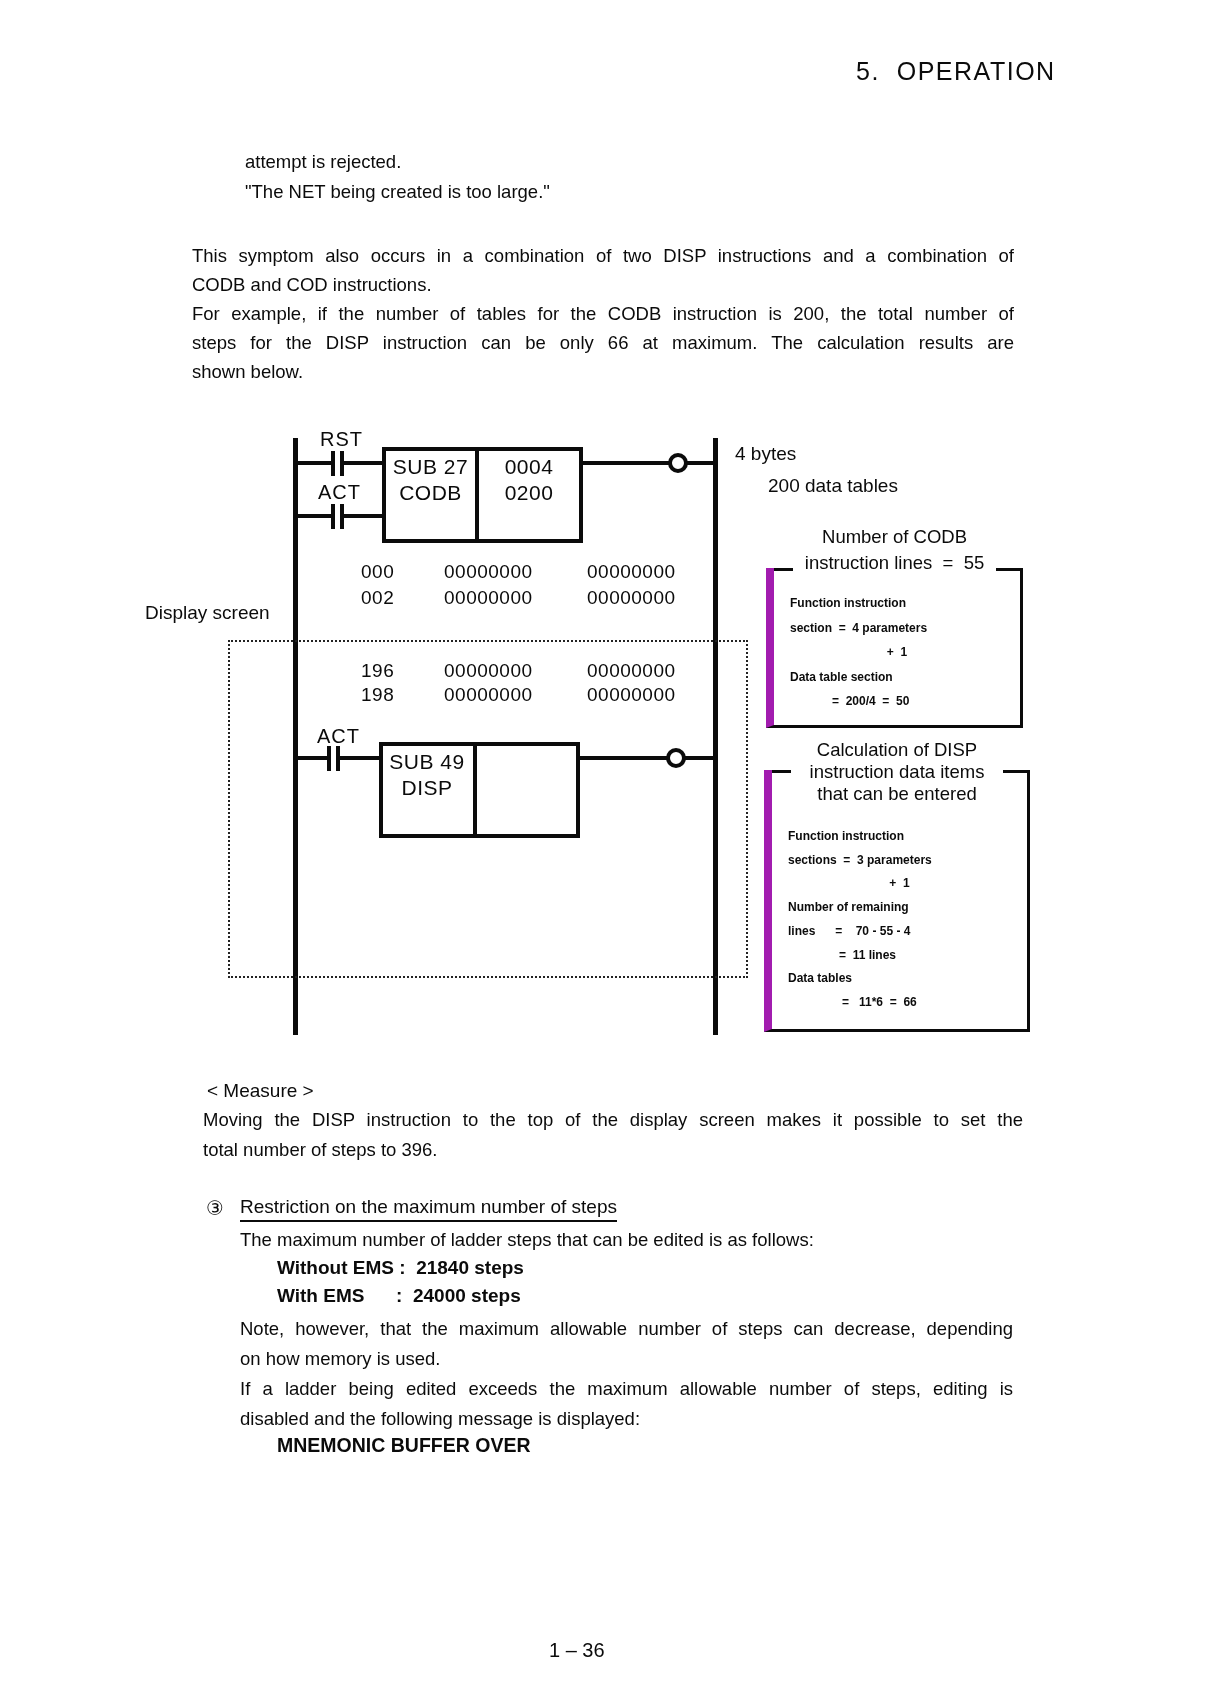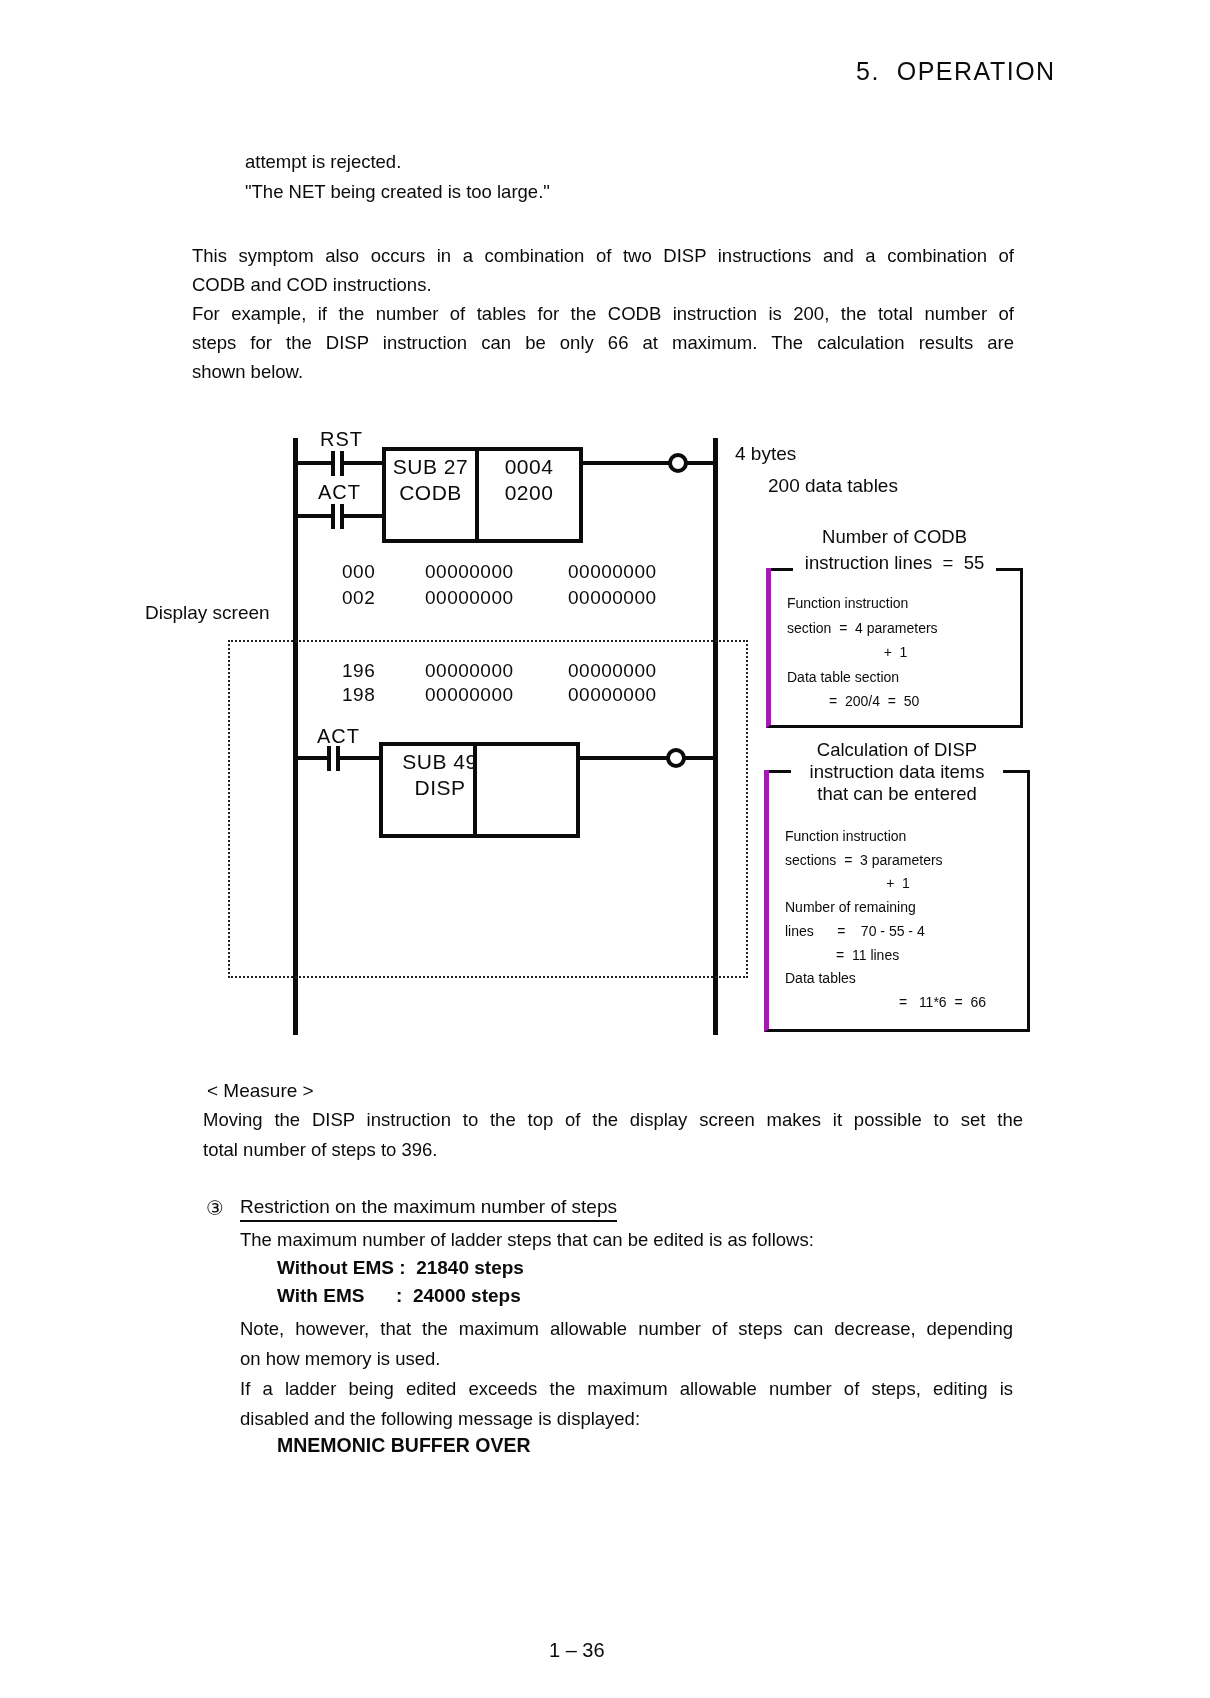--- a/index.html
+++ b/index.html
@@ -18,33 +18,33 @@
   .jl{text-align:justify;text-align-last:justify;}
   .ll{text-align:left;}
   
   .fblock{position:absolute;border:4px solid #0b0b0b;box-sizing:border-box;background:#fff;}
   .fcell{position:absolute;top:3px;text-align:center;font-size:21px;line-height:26px;letter-spacing:0.5px;}
   .coil{position:absolute;width:12px;height:12px;border:4px solid #0b0b0b;border-radius:50%;background:#fff;}
   .cbar{position:absolute;width:4px;height:25px;background:#0b0b0b;}
   .clabel{position:absolute;font-size:20px;letter-spacing:1px;}
   
   .drow{position:absolute;font-size:19px;line-height:19px;letter-spacing:0.5px;}
-  .drow .a{display:inline-block;width:83px;}
+  .drow .a{display:inline-block;width:83px;margin-left:19px;}
   .drow .w{display:inline-block;width:143px;}
   
   .screen{position:absolute;border:2px dotted #222;box-sizing:border-box;}
   
   .nlabel{position:absolute;text-align:center;font-size:18.5px;}
-  .nbox{position:absolute;border-left:5px solid #a21caf;border-right:3px solid #0b0b0b;border-bottom:3px solid #0b0b0b;box-sizing:border-box;font-size:14px;}
+  .nbox{position:absolute;border-left:8px solid #a21caf;border-right:3px solid #0b0b0b;border-bottom:3px solid #0b0b0b;box-sizing:border-box;font-size:12px;font-weight:bold;}
   .tick{position:absolute;width:27px;height:3px;background:#0b0b0b;}
   .nline{padding-left:16px;}
   .nc{text-align:center;padding-left:0;}
   .i76{padding-left:58px;}
   .i113{padding-left:67px;}
-  .i73{padding-left:89px;text-align:center;}
+  .i73{padding-left:70px;}
   .u{border-bottom:2px solid #0b0b0b;padding-bottom:2px;}
 </style>
 </head>
 <body>
 
 <div id="page">
 
   <div class="txt pre" style="left:856px;top:57px;font-size:25px;letter-spacing:1.5px;">5.  OPERATION</div>
 
   <div class="txt" style="left:245px;top:151px;font-size:18.5px;">attempt is rejected.</div>
@@ -111,21 +111,21 @@
     </div>
 
     <div class="clabel" style="left:317px;top:725px;">ACT</div>
     <div class="ln" style="left:293px;top:756px;width:34px;height:4px;"></div>
     <div class="cbar" style="left:327px;top:746px;"></div>
     <div class="cbar" style="left:336px;top:746px;"></div>
     <div class="ln" style="left:340px;top:756px;width:39px;height:4px;"></div>
 
     <div class="fblock" style="left:379px;top:742px;width:201px;height:96px;">
       <div class="ln" style="left:90px;top:0;width:4px;height:88px;"></div>
-      <div class="fcell" style="left:18px;width:78px;">
+      <div class="fcell" style="left:5px;width:78px;">
         <div>SUB 49</div>
         <div>DISP</div>
       </div>
     </div>
 
     <div class="ln" style="left:580px;top:756px;width:133px;height:4px;"></div>
     <div class="coil" style="left:666px;top:748px;"></div>
 
     <div class="nlabel" style="left:766px;top:524px;width:257px;line-height:26px;">
       <div class="pre">Number of CODB</div>

